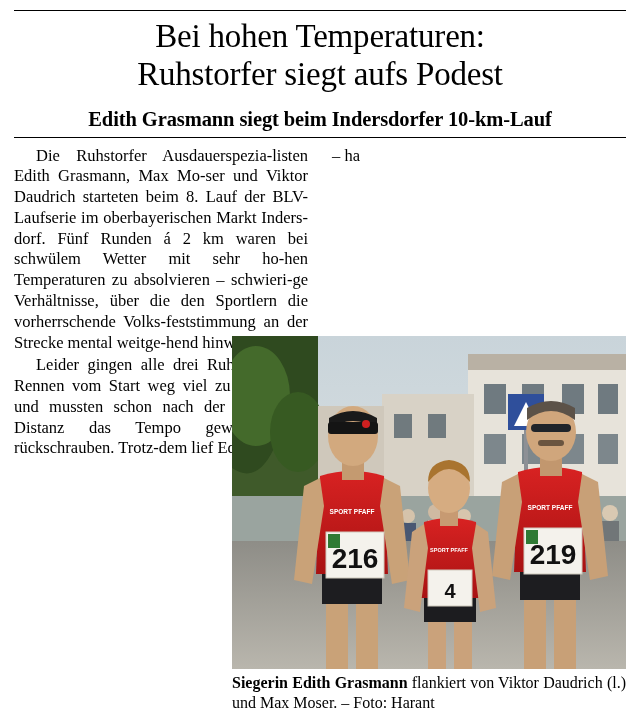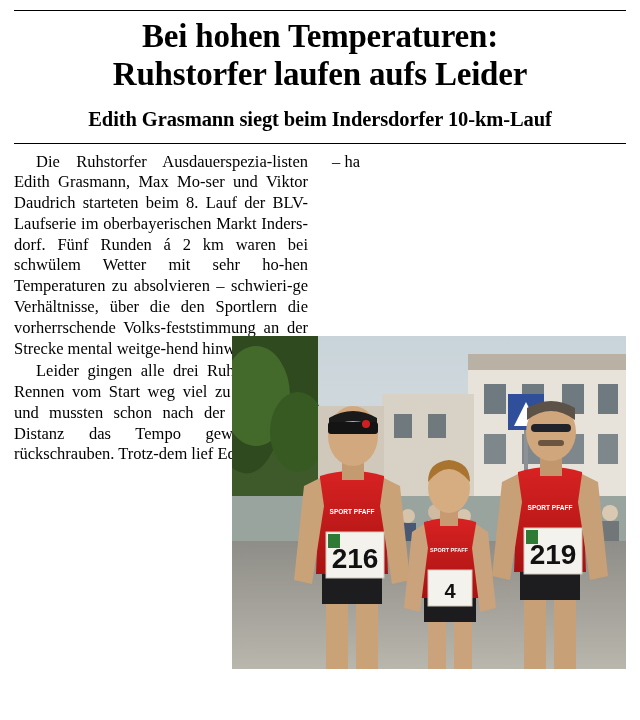--- a/index.html
+++ b/index.html
@@ -21,34 +21,34 @@
     box-sizing: border-box;
     padding: 10px 14px 0 14px;
   }
   .rule-top {
     border-top: 1px solid #000;
     margin: 0 0 6px 0;
   }
   .headline {
     text-align: center;
     font-family: "Liberation Serif", serif;
-    font-weight: bold;
+    font-weight: normal;
     font-size: 33px;
     line-height: 1.16;
     letter-spacing: -0.2px;
     margin: 2px 0 0 0;
   }
   .headline .line2 {
     display: block;
   }
   .subhead {
     text-align: center;
     font-weight: bold;
     font-size: 20.5px;
-    margin: 14px 0 12px 0;
+    margin: 14px 0 6px 0;
     letter-spacing: -0.1px;
   }
   .rule-sub {
     border-top: 1px solid #000;
     margin: 4px 0 8px 0;
   }
   .columns {
     display: flex;
     gap: 0;
     position: relative;
@@ -112,21 +112,21 @@
 </style>
 </head>
 <body>
 
 <div class="page">
 
   <div class="rule-top"></div>
 
   <h1 class="headline">
     <span>Bei hohen Temperaturen:</span>
-    <span class="line2">Ruhstorfer laufen aufs Leider</span>
+    <span class="line2">Ruhstorfer siegt aufs Podest</span>
   </h1>
 
   <h2 class="subhead">Edith Grasmann siegt beim Indersdorfer 10-km-Lauf</h2>
 
   <div class="rule-sub"></div>
 
   <div class="columns">
     <div class="col col-left">
       <p class="indent">Die Ruhstorfer Ausdauerspezia-listen Edith Grasmann, Max Mo-ser und Viktor Daudrich starteten beim 8. Lauf der BLV-Laufserie im oberbayerischen Markt Inders-dorf. Fünf Runden á 2 km waren bei schwülem Wetter mit sehr ho-hen Temperaturen zu absolvieren – schwieri-ge Verhältnisse, über die den Sportlern die vorherrschende Volks-feststimmung an der Strecke mental weitge-hend hinweghalf.</p>
       <p class="indent">Leider gingen alle drei Ruhstorfer das Rennen vom Start weg viel zu schnell an und mussten schon nach der Hälfte der Distanz das Tempo gewaltig zu-rückschrauben. Trotz-dem lief Edith Gras-</p>
@@ -253,14 +253,17 @@
         <rect x="299" y="88" width="40" height="8" rx="4" fill="#20242a"></rect>
         <rect x="306" y="104" width="26" height="6" rx="3" fill="#6b5540"></rect>
         <rect x="292" y="192" width="58" height="46" fill="#f4f2ec" stroke="#cfcabd"></rect>
         <text x="321" y="228" font-family="Liberation Sans, sans-serif" font-size="28" font-weight="bold" text-anchor="middle" fill="#111">219</text>
         <rect x="294" y="194" width="12" height="14" fill="#2f7a34"></rect>
         <text x="318" y="174" font-family="Liberation Sans, sans-serif" font-size="6.5" font-weight="bold" text-anchor="middle" fill="#ffffff">SPORT PFAFF</text>
       </g>
     </svg>
   </div>
 
+  <div class="caption">
+    <b>Siegerin Edith Grasmann</b><span> flankiert von Viktor Daudrich (l.) und Max Moser.</span> <span class="credit">– Foto: Harant</span>
+  </div>
 
 </div>
 
 </body></html>

